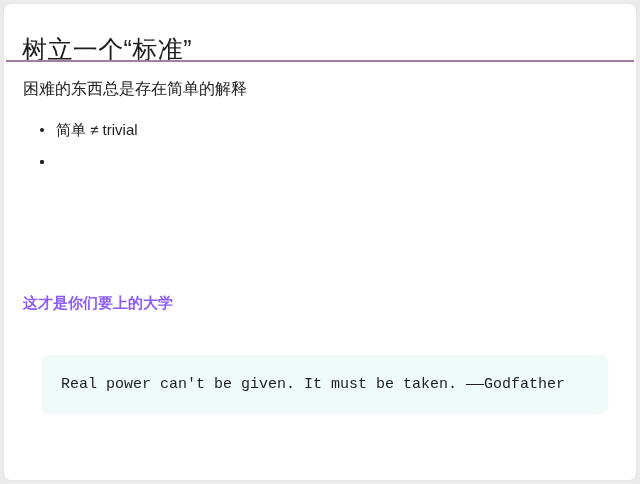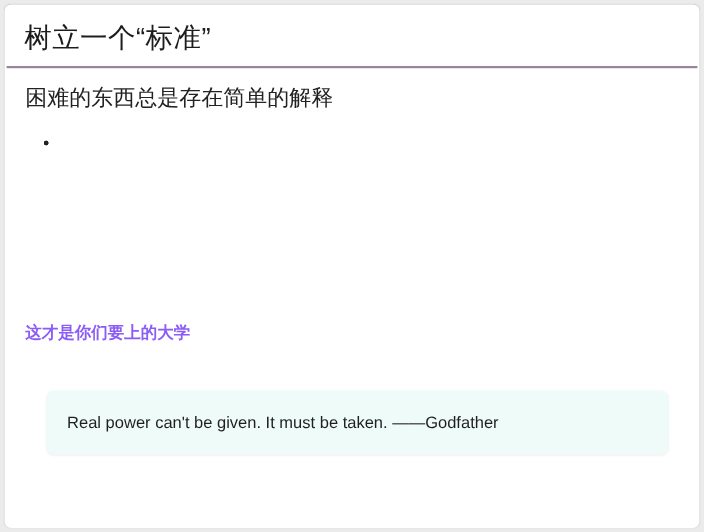--- a/index.html
+++ b/index.html
@@ -23,21 +23,21 @@
     background: #ffffff;
     border-radius: 6px;
     box-sizing: border-box;
     box-shadow: 0 0 1px rgba(0,0,0,0.18);
     overflow: hidden;
   }
 
   #slide-title {
     position: absolute;
     left: 18px;
-    top: 14px;
+    top: 28px;
     font-size: 25px;
     line-height: 34px;
     color: #1d1d1d;
     font-weight: 400;
     letter-spacing: 0.4px;
     white-space: nowrap;
   }
 
   #title-rule {
     position: absolute;
@@ -45,21 +45,21 @@
     top: 56px;
     width: 628px;
     height: 2px;
     background: #9d7f9e;
   }
 
   #lead-paragraph {
     position: absolute;
     left: 19px;
     top: 74px;
-    font-size: 20px;
+    font-size: 16px;
     line-height: 22px;
     color: #222222;
     white-space: nowrap;
   }
 
   #bullet-list {
     position: absolute;
     left: 36px;
     top: 110px;
     margin: 0;
@@ -98,20 +98,21 @@
   #quote-box {
     position: absolute;
     left: 38px;
     top: 351px;
     width: 566px;
     height: 58px;
     background: #effbf9;
     border-radius: 7px;
     box-sizing: border-box;
     box-shadow: 0 1px 2px rgba(0,0,0,0.05);
+    font-family: Liberation Mono, monospace;
   }
   #quote-text {
     position: absolute;
     left: 19px;
     top: 0;
     right: 12px;
     height: 58px;
     display: flex;
     align-items: center;
     font-size: 15px;
@@ -126,20 +127,21 @@
 
   <div id="slide-title">树立一个“标准”</div>
 
   <div id="title-rule"></div>
 
   <div id="lead-paragraph">困难的东西总是存在简单的解释</div>
 
   <ul id="bullet-list">
     <li>
       <span class="bullet-dot"></span>
+      <span>简单 ≠ trivial</span>
     </li>
     <li>
       <span class="bullet-dot"></span>
     </li>
     <li>
       <span class="bullet-dot"></span>
     </li>
   </ul>
 
   <div id="emphasis-line">这才是你们要上的大学</div>

